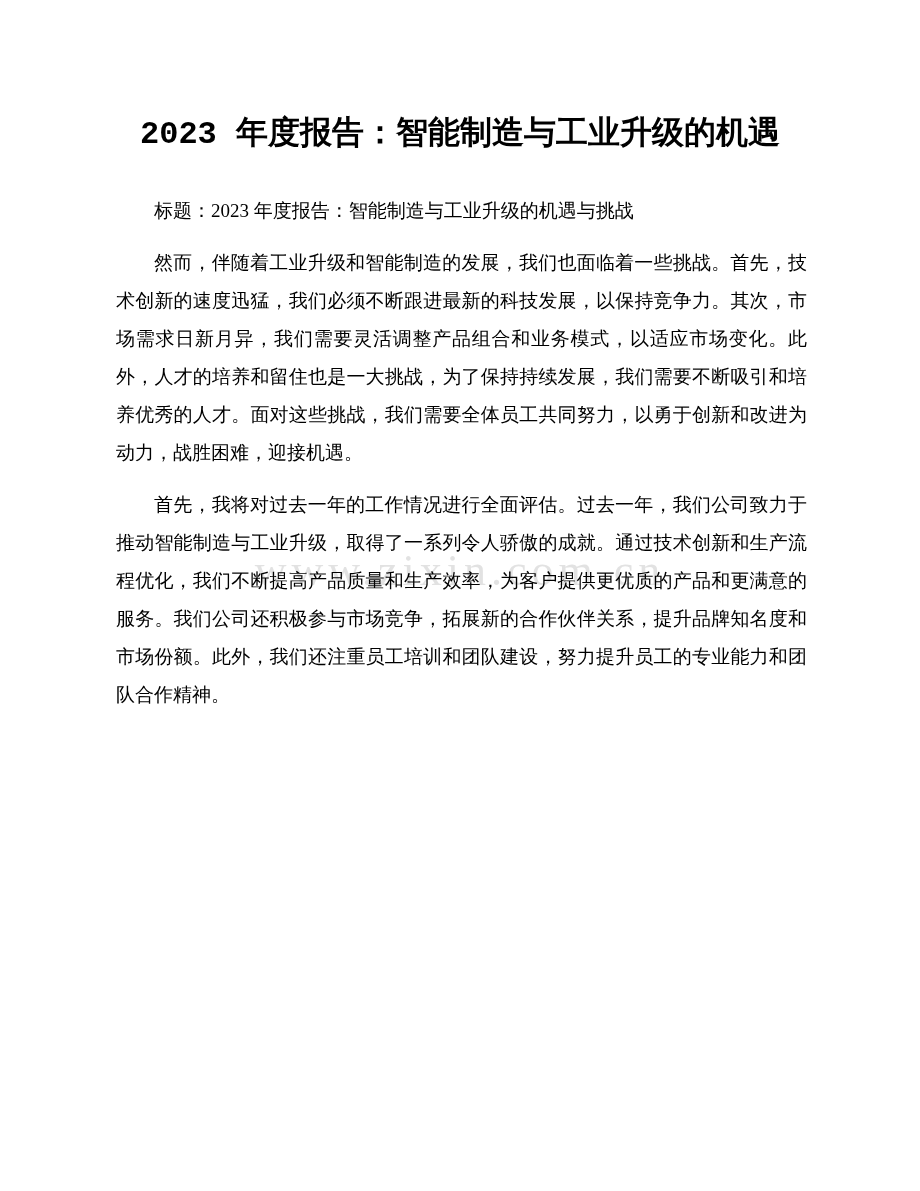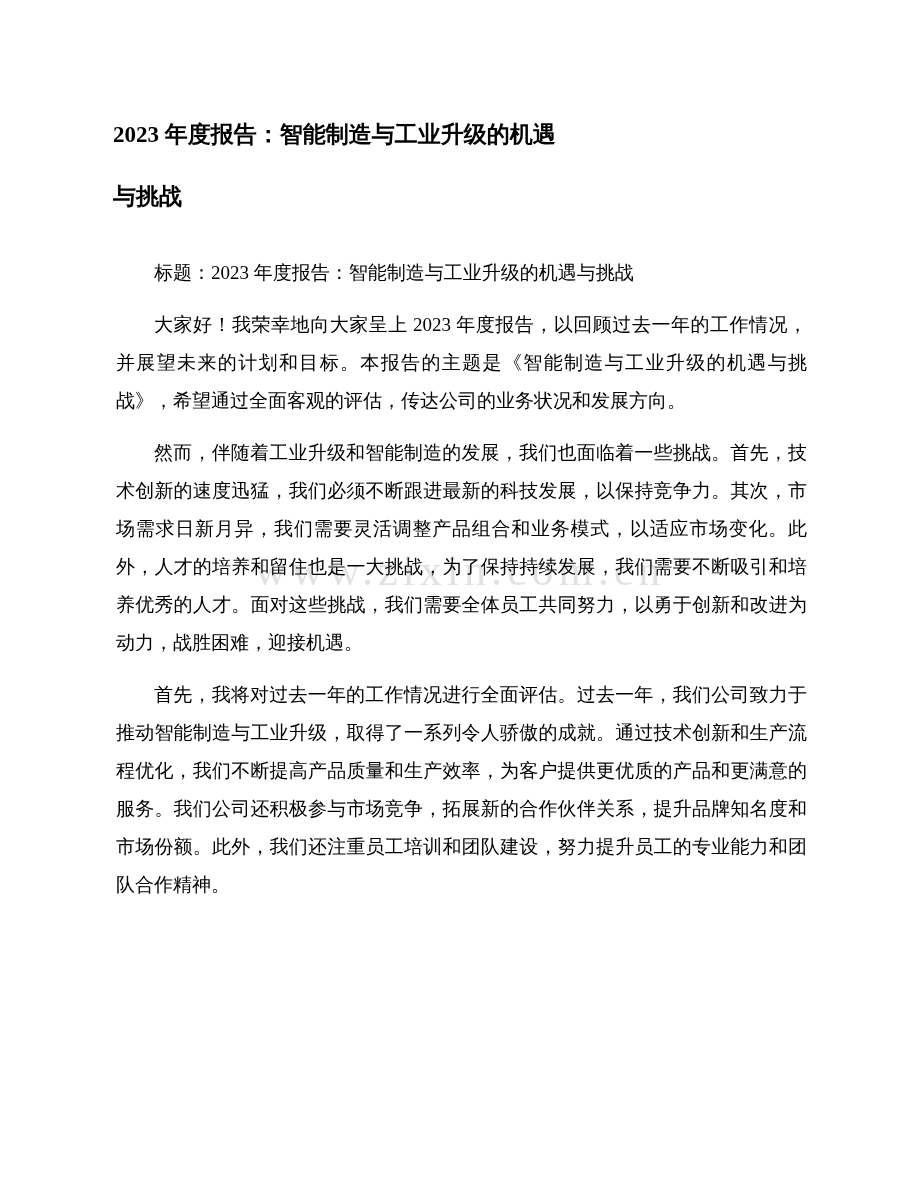--- a/index.html
+++ b/index.html
@@ -29,25 +29,26 @@
     z-index: 0;
     user-select: none;
     white-space: nowrap;
   }
   .content {
     position: relative;
     z-index: 1;
     padding: 104px 113px 0 113px;
   }
   .doc-title {
-    font-size: 23px;
+    font-size: 32px;
     font-weight: bold;
-    text-align: left;
+    text-align: center;
     line-height: 62px;
     margin: 0 0 26px 0;
+    font-family: Liberation Mono, monospace;
   }
   .doc-title .title-line {
     display: block;
   }
   .content p {
     font-size: 19px;
     line-height: 38px;
     text-align: justify;
     text-indent: 2em;
     margin: 0 0 14px 3px;
@@ -57,27 +58,25 @@
 <body>
 
 <div class="page">
 
   <div class="watermark">www.zixin.com.cn</div>
 
   <div class="content">
 
     <h1 class="doc-title">
       <span class="title-line">2023 年度报告：智能制造与工业升级的机遇</span>
-      <span class="title-line">与挑战</span>
     </h1>
 
     <p>标题：2023 年度报告：智能制造与工业升级的机遇与挑战</p>
 
 
-    <p>大家好！我荣幸地向大家呈上 2023 年度报告，以回顾过去一年的工作情况，并展望未来的计划和目标。本报告的主题是《智能制造与工业升级的机遇与挑战》，希望通过全面客观的评估，传达公司的业务状况和发展方向。</p>
 
     <p>然而，伴随着工业升级和智能制造的发展，我们也面临着一些挑战。首先，技术创新的速度迅猛，我们必须不断跟进最新的科技发展，以保持竞争力。其次，市场需求日新月异，我们需要灵活调整产品组合和业务模式，以适应市场变化。此外，人才的培养和留住也是一大挑战，为了保持持续发展，我们需要不断吸引和培养优秀的人才。面对这些挑战，我们需要全体员工共同努力，以勇于创新和改进为动力，战胜困难，迎接机遇。</p>
 
     <p>首先，我将对过去一年的工作情况进行全面评估。过去一年，我们公司致力于推动智能制造与工业升级，取得了一系列令人骄傲的成就。通过技术创新和生产流程优化，我们不断提高产品质量和生产效率，为客户提供更优质的产品和更满意的服务。我们公司还积极参与市场竞争，拓展新的合作伙伴关系，提升品牌知名度和市场份额。此外，我们还注重员工培训和团队建设，努力提升员工的专业能力和团队合作精神。</p>
 
 
   </div>
 </div>
 
 </body></html>

